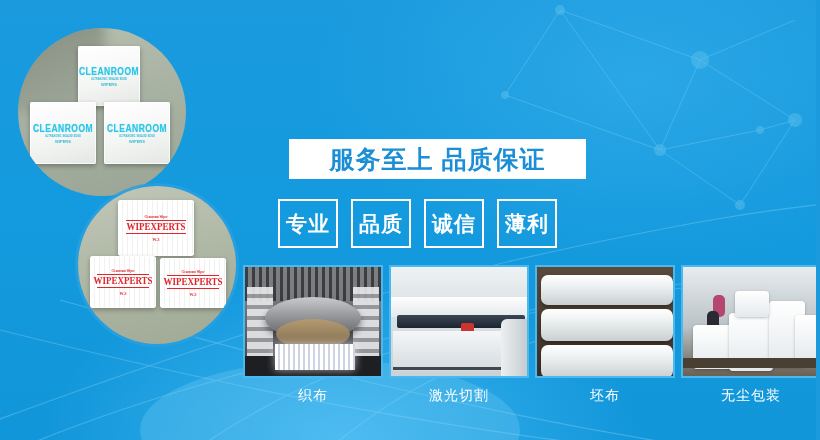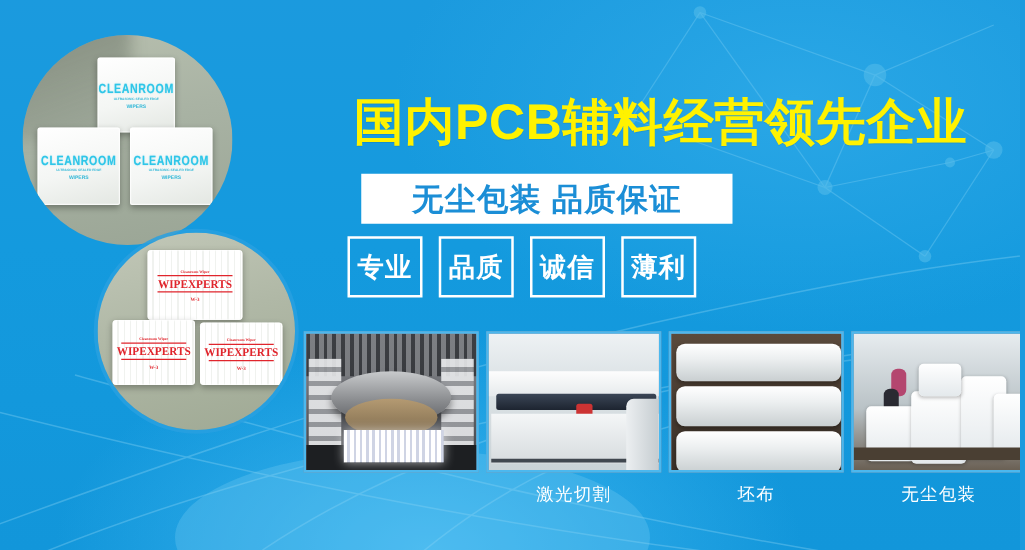--- a/index.html
+++ b/index.html
@@ -90,21 +90,21 @@
     line-height:52px; letter-spacing:0.5px; white-space:nowrap;
     text-shadow:0 1px 0 rgba(0,0,0,.08);
   }
   .slogan-box {
     position:absolute; left:289px; top:139px; width:297px; height:40px;
     background:#ffffff; display:flex; align-items:center; justify-content:center;
   }
   .slogan-box span {
     font-size:25px; font-weight:bold; color:#1b8ed6; letter-spacing:1px;
   }
-  .tags { position:absolute; left:278px; top:189px; display:flex; gap:13px;border-radius:16px; }
+  .tags { position:absolute; left:278px; top:199px; display:flex; gap:13px;border-radius:16px; }
   .tag {
     width:60px; height:49px; border:2px solid #ffffff;
     display:flex; align-items:center; justify-content:center;
     font-size:21px; font-weight:bold; color:#ffffff; letter-spacing:1px;
   }
 
   
   .strip { position:absolute; left:243px; top:265px; display:flex; gap:6px; }
   .cell { width:140px; }
   .thumb {
@@ -286,24 +286,23 @@
       <div class="wp wp3">
         <div class="topline">Cleanroom Wiper</div>
         <div class="rule"></div>
         <div class="brand">WIPEXPERTS</div>
         <div class="rule"></div>
         <div class="mark">W-3</div>
       </div>
     </div>
   </div>
 
-  <div class="headline">国内PCB辅料经营领先企业</div>
 
   <div class="slogan-box">
-    <span>无尘包装 品质保证</span>
+    <span>服务至上 品质保证</span>
   </div>
 
   <div class="tags">
     <div class="tag">专业</div>
     <div class="tag">品质</div>
     <div class="tag">诚信</div>
     <div class="tag">薄利</div>
   </div>
 
   <div class="strip">
@@ -313,20 +312,21 @@
         <div class="scene scene-knit">
           <div class="spokes"></div>
           <div class="cones-l"></div>
           <div class="cones-r"></div>
           <div class="ring"></div>
           <div class="ring2"></div>
           <div class="base"></div>
           <div class="fabric"></div>
         </div>
       </div>
+      <div class="cap">织布</div>
     </div>
 
     <div class="cell">
       <div class="thumb">
         <div class="scene scene-laser">
           <div class="wall"></div>
           <div class="tabletop"></div>
           <div class="gantry"></div>
           <div class="head"></div>
           <div class="bed"></div>

